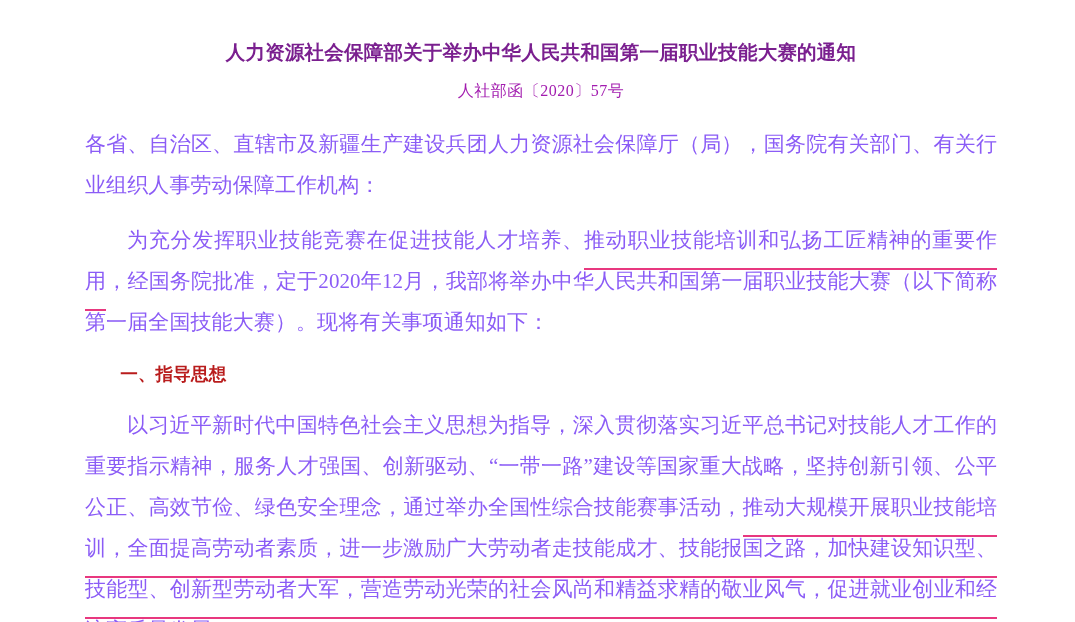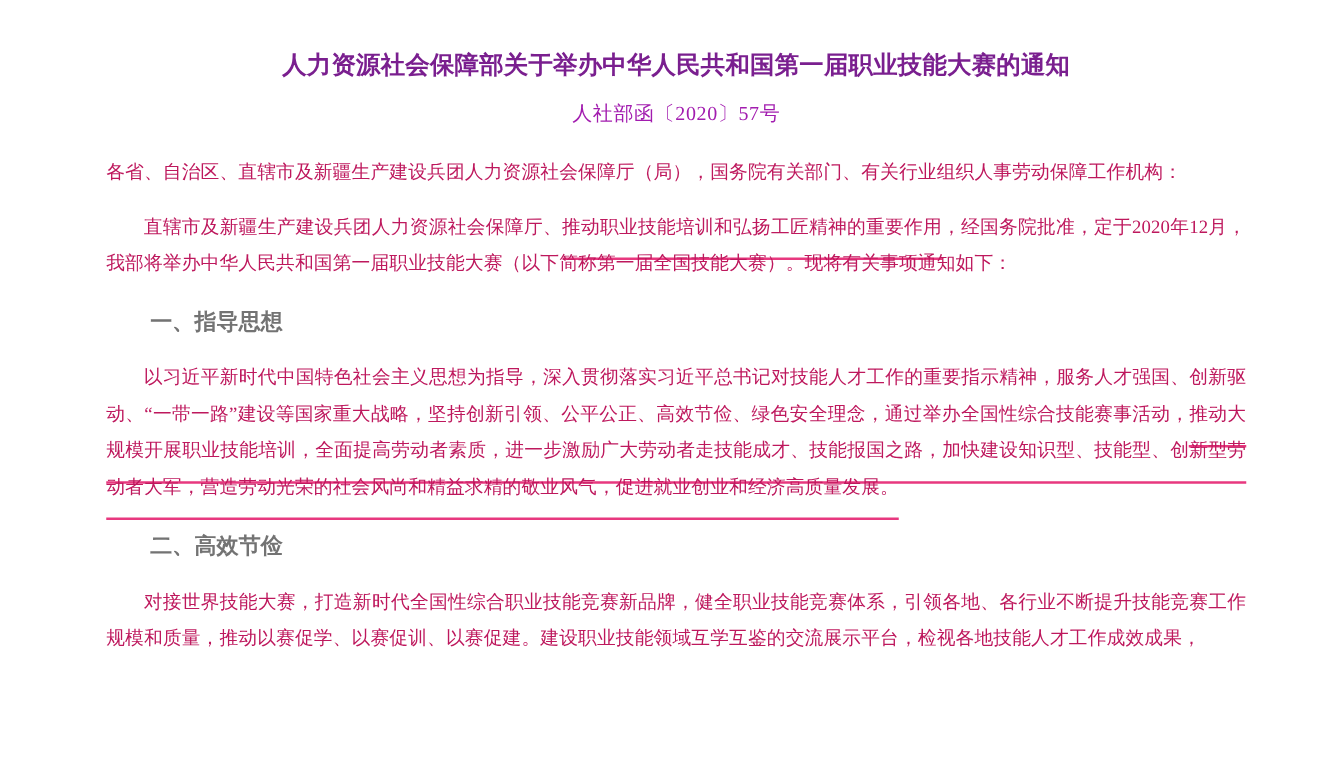--- a/index.html
+++ b/index.html
@@ -35,56 +35,56 @@
     color: #a21caf;
     font-size: 16px;
     margin: 14px 0 0 0;
     letter-spacing: 0.5px;
   }
   .body-block {
     margin-top: 22px;
   }
   p.para {
     margin: 0 0 0 0;
-    font-size: 15px;
+    font-size: 21px;
     line-height: 1.95;
-    color: #be185d;
+    color: #8b5cf6;
     text-align: justify;
     text-justify: inter-ideograph;
     letter-spacing: 0.1px;
   }
   p.para + p.para {
     margin-top: 14px;
   }
   p.indent {
     text-indent: 2em;
   }
   p.heading {
     text-indent: 2em;
     font-weight: bold;
     font-size: 17.6px;
-    color: #737373;
+    color: #b91c1c;
     margin-top: 16px;
   }
   .u {
     border-bottom: 2px solid #e8387f;
     padding-bottom: 16px;
   }
 </style>
 </head>
 <body>
 
 <div class="page">
 
   <h1 class="doc-title">人力资源社会保障部关于举办中华人民共和国第一届职业技能大赛的通知</h1>
 
   <div class="doc-number">人社部函〔2020〕57号</div>
 
   <div class="body-block" id="body-block">
       <p class="para"><span>各省、自治区、直辖市及新疆生产建设兵团人力资源社会保障厅（局），国务院有关部门、有关行业组织人事劳动保障工作机构：</span></p>
-      <p class="para indent"><span>直辖市及新疆生产建设兵团人力资源社会保障厅、</span><span class="u">推动职业技能培训和弘扬工匠精神的重要作用</span><span>，经国务院批准，定于2020年12月，我部将举办中华人民共和国第一届职业技能大赛（以下简称第一届全国技能大赛）。现将有关事项通知如下：</span></p>
+      <p class="para indent"><span>为充分发挥职业技能竞赛在促进技能人才培养、</span><span class="u">推动职业技能培训和弘扬工匠精神的重要作用</span><span>，经国务院批准，定于2020年12月，我部将举办中华人民共和国第一届职业技能大赛（以下简称第一届全国技能大赛）。现将有关事项通知如下：</span></p>
       <p class="para heading"><span>一、指导思想</span></p>
       <p class="para indent"><span>以习近平新时代中国特色社会主义思想为指导，深入贯彻落实习近平总书记对技能人才工作的重要指示精神，服务人才强国、创新驱动、“一带一路”建设等国家重大战略，坚持创新引领、公平公正、高效节俭、绿色安全理念，通过举办全国性综合技能赛事活动，</span><span class="u">推动大规模开展职业技能培训，全面提高劳动者素质，进一步激励广大劳动者走技能成才、技能报国之路，加快建设知识型、技能型、创新型劳动者大军，营造劳动光荣的社会风尚和精益求精的敬业风气，促进就业创业和经济高质量发展。</span></p>
       <p class="para heading"><span>二、高效节俭</span></p>
       <p class="para indent"><span>对接世界技能大赛，打造新时代全国性综合职业技能竞赛新品牌，健全职业技能竞赛体系，引领各地、各行业不断提升技能竞赛工作规模和质量，推动以赛促学、以赛促训、以赛促建。建设职业技能领域互学互鉴的交流展示平台，检视各地技能人才工作成效成果，</span></p>
     </div>
 
 </div>
 
 </body></html>

